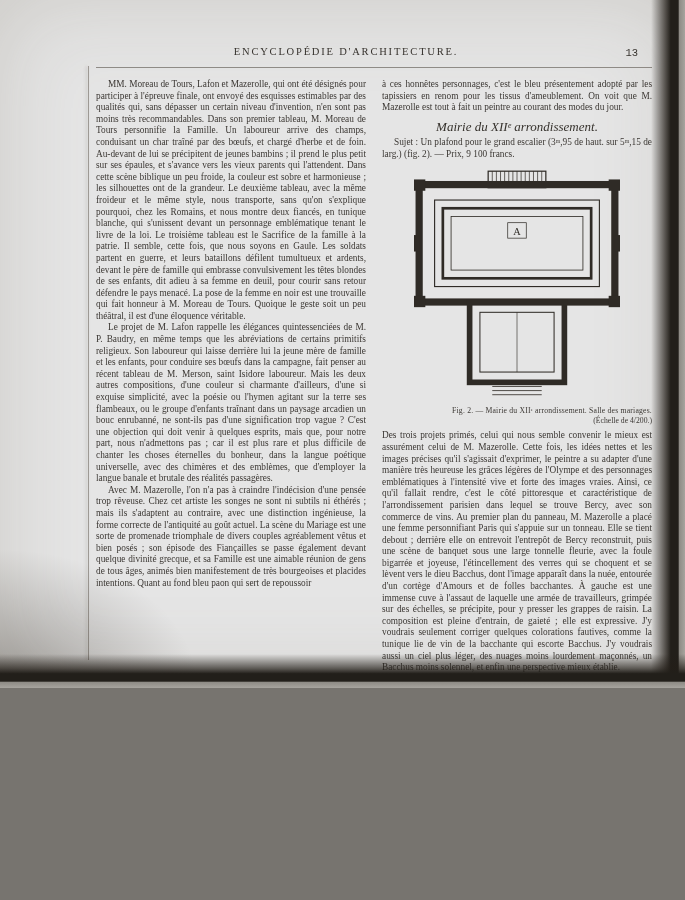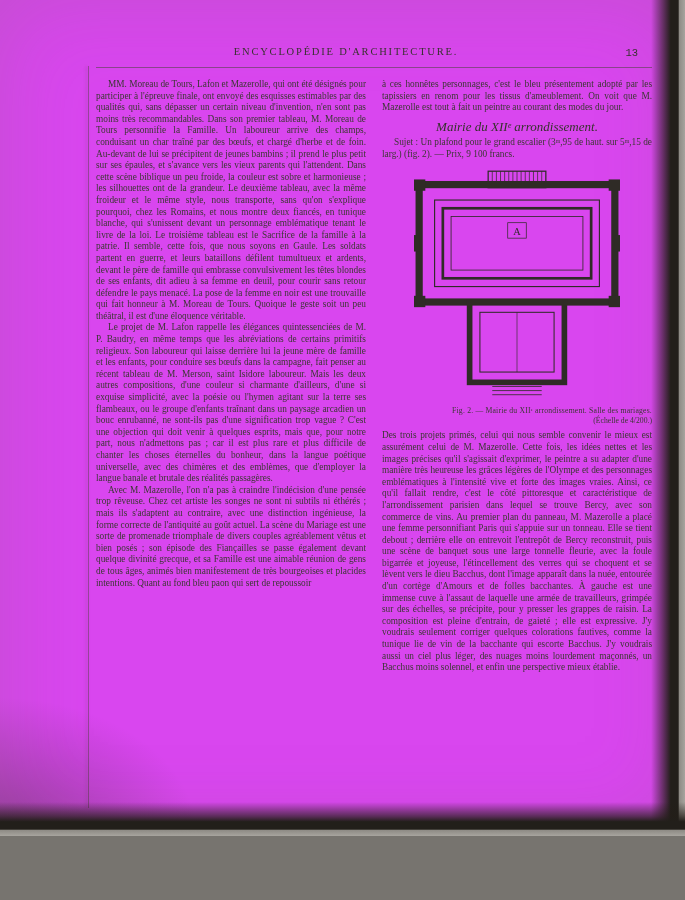--- a/index.html
+++ b/index.html
@@ -1,18 +1,18 @@
 <!DOCTYPE html>
 <html lang="fr"><head>
 <meta charset="utf-8">
 <style>
   html,body{margin:0;padding:0;background:#77746f;}
   .page{
-    position:relative;width:685px;height:836px;overflow:hidden;
-    background:#d946ef;
+    position:relative;width:685px;height:688px;overflow:hidden;
+    background:#e5e5e5;
     font-family:"Liberation Serif","DejaVu Serif",serif;
     color:#3b3733;
     box-shadow:inset 0 0 90px rgba(120,108,90,.22);
   }
   
   .edge-right{position:absolute;top:0;right:0;width:34px;height:100%;
     background:linear-gradient(to right,rgba(35,30,24,0) 0%,rgba(35,30,24,.72) 42%,#221f1a 58%,#221f1a 80%,#8e8b85 83%,#a7a49e 100%);z-index:5;}
   .edge-bottom{position:absolute;left:0;bottom:0;width:100%;height:34px;
     background:linear-gradient(to bottom,rgba(35,30,24,0) 0%,rgba(35,30,24,.68) 42%,#221f1a 58%,#221f1a 80%,#8e8b85 83%,#a7a49e 100%);z-index:5;}
   .corner-shadow{position:absolute;left:0;bottom:0;width:200px;height:140px;

